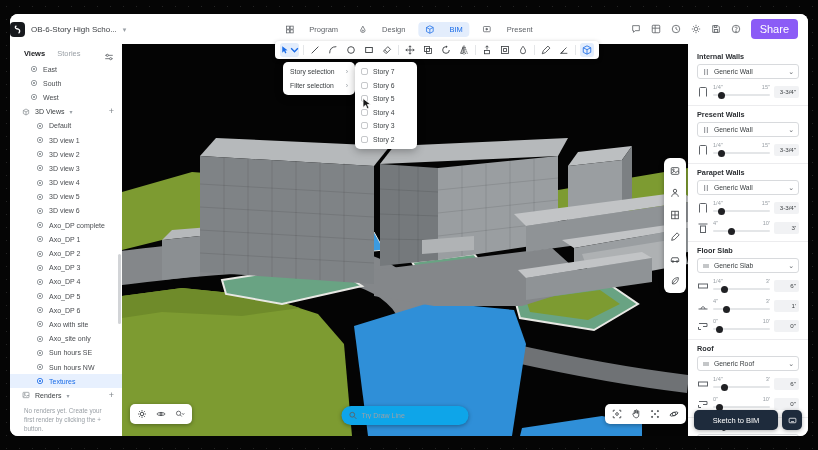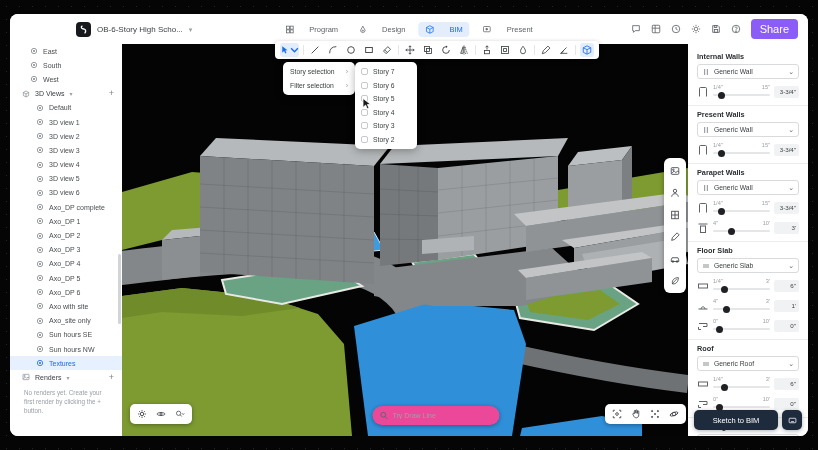--- a/index.html
+++ b/index.html
@@ -1,21 +1,21 @@
 <!DOCTYPE html>
 <html><head>
 <meta charset="utf-8">
 <style>
   *{box-sizing:border-box;margin:0;padding:0;font-family:"Liberation Sans",sans-serif;}
   html,body{width:818px;height:450px;overflow:hidden;}
   body{background-color:#050505;background-image:radial-gradient(circle,#242424 .8px,transparent 1px);background-size:13px 13px;position:relative;}
   .window{position:absolute;left:10px;top:14px;width:798px;height:422px;background:#fff;border-radius:8px;overflow:hidden;}
   
   .topbar{position:absolute;left:0;top:0;right:0;height:30px;background:#fff;display:flex;align-items:center;z-index:40;}
-  .tb-left{display:flex;align-items:center;margin-left:66px;gap:6px;}
+  .tb-left{display:flex;align-items:center;gap:6px;}
   .logo{width:15px;height:15px;border-radius:4px;background:#17191d;display:flex;align-items:center;justify-content:center;}
   .doc-title{font-size:8px;color:#3c3f43;}
   .chev{color:#9aa0a6;font-size:7px;line-height:1;}
   .tb-tabs{position:absolute;left:50%;transform:translateX(-50%);display:flex;align-items:center;gap:6px;}
   .tab{display:flex;align-items:center;gap:15px;font-size:7.5px;color:#5f6368;padding:3px 7px;border-radius:4px;cursor:pointer;}
   .tab.active{background:#e3edfc;color:#1a6ce8;}
   .tab svg{width:9px;height:9px;}
   .tb-right{position:absolute;right:10px;display:flex;align-items:center;gap:9px;}
   .tbicon{width:11px;height:11px;color:#5f6368;display:flex;align-items:center;justify-content:center;}
   .tbicon svg{width:10px;height:10px;}
@@ -35,21 +35,21 @@
   .srow.active .vicon{color:#1a6ce8;}
   .plus{position:absolute;right:8px;color:#80868b;font-size:9px;line-height:1;}
   .gchev{color:#9aa0a6;font-size:6px;}
   .renders-empty{font-size:6.3px;color:#9aa0a6;line-height:1.45;padding:3px 10px 0 14px;}
   .sb-scroll{position:absolute;right:1px;top:210px;width:3px;height:70px;background:#d2d4d7;border-radius:2px;}
   
   .viewport{position:absolute;left:112px;top:30px;width:566px;height:392px;background:#000;overflow:hidden;}
   .vp-pill{position:absolute;background:#fff;border-radius:5px;box-shadow:0 1px 4px rgba(0,0,0,.35);display:flex;align-items:center;z-index:20;}
   .ctl{width:16px;height:16px;display:flex;align-items:center;justify-content:center;color:#3c4043;cursor:pointer;}
   .ctl svg{width:10px;height:10px;}
-  .searchbar{position:absolute;left:50%;transform:translateX(-50%);bottom:11px;width:127px;height:19px;background:#ec4899;border-radius:10px;box-shadow:0 1px 4px rgba(0,0,0,.35);display:flex;align-items:center;padding:0 7px;gap:4px;z-index:20;margin-left:31px;}
+  .searchbar{position:absolute;left:50%;transform:translateX(-50%);bottom:11px;width:127px;height:19px;background:#0ea5e9;border-radius:10px;box-shadow:0 1px 4px rgba(0,0,0,.35);display:flex;align-items:center;padding:0 7px;gap:4px;z-index:20;}
   .searchbar svg{width:9px;height:9px;color:#5f6368;flex:0 0 auto;}
   .searchbar input{border:none;outline:none;font-size:7px;color:#333;width:100%;background:transparent;}
   .searchbar input::placeholder{color:#9aa0a6;}
   .palette{position:absolute;right:2px;top:114px;width:22px;background:#fff;border-radius:6px;box-shadow:0 1px 5px rgba(0,0,0,.35);display:flex;flex-direction:column;align-items:center;padding:6px 0;gap:9px;z-index:20;}
   .palette .ctl{width:13px;height:13px;}
   
   .toolbar{position:absolute;left:265px;top:27px;height:18px;background:#fff;border-radius:4px;box-shadow:0 1px 4px rgba(0,0,0,.25);display:flex;align-items:center;padding:0 5px;gap:4px;z-index:50;}
   .tool{width:14px;height:14px;display:flex;align-items:center;justify-content:center;color:#3c4043;border-radius:3px;cursor:pointer;flex:0 0 auto;}
   .tool svg{width:10px;height:10px;}
   .tool.active{background:#e3edfc;color:#1a6ce8;}
@@ -169,20 +169,29 @@
             <circle cx="6" cy="6" r="4.5"></circle>
             <path d="M4.8,4.6 a1.3,1.3 0 1 1 1.6,1.6 c-.4.2-.4.5-.4.9"></path>
             <circle cx="6" cy="8.6" r="0.5" fill="currentColor"></circle>
           </svg>
         </span>
       <button class="share-btn">Share</button>
     </div>
   </div>
 
   <div class="sidebar">
+    <div class="sb-tabs">
+      <span class="sb-tab active">Views</span>
+      <span class="sb-tab">Stories</span>
+      <span class="sb-filter"><svg viewBox="0 0 12 12" fill="none" stroke="currentColor" stroke-width="1">
+            <path d="M1.5,4 h9 M1.5,8 h9"></path>
+            <circle cx="4" cy="4" r="1.3" fill="#fff"></circle>
+            <circle cx="8" cy="8" r="1.3" fill="#fff"></circle>
+          </svg></span>
+    </div>
 
     <div>
 
         <div class="srow">
           <span class="vicon">
             <svg viewBox="0 0 12 12" fill="none" stroke="currentColor" stroke-width="1.2">
               <circle cx="6" cy="6" r="4"></circle>
               <circle cx="6" cy="6" r="1" fill="currentColor"></circle>
             </svg>
           </span>

